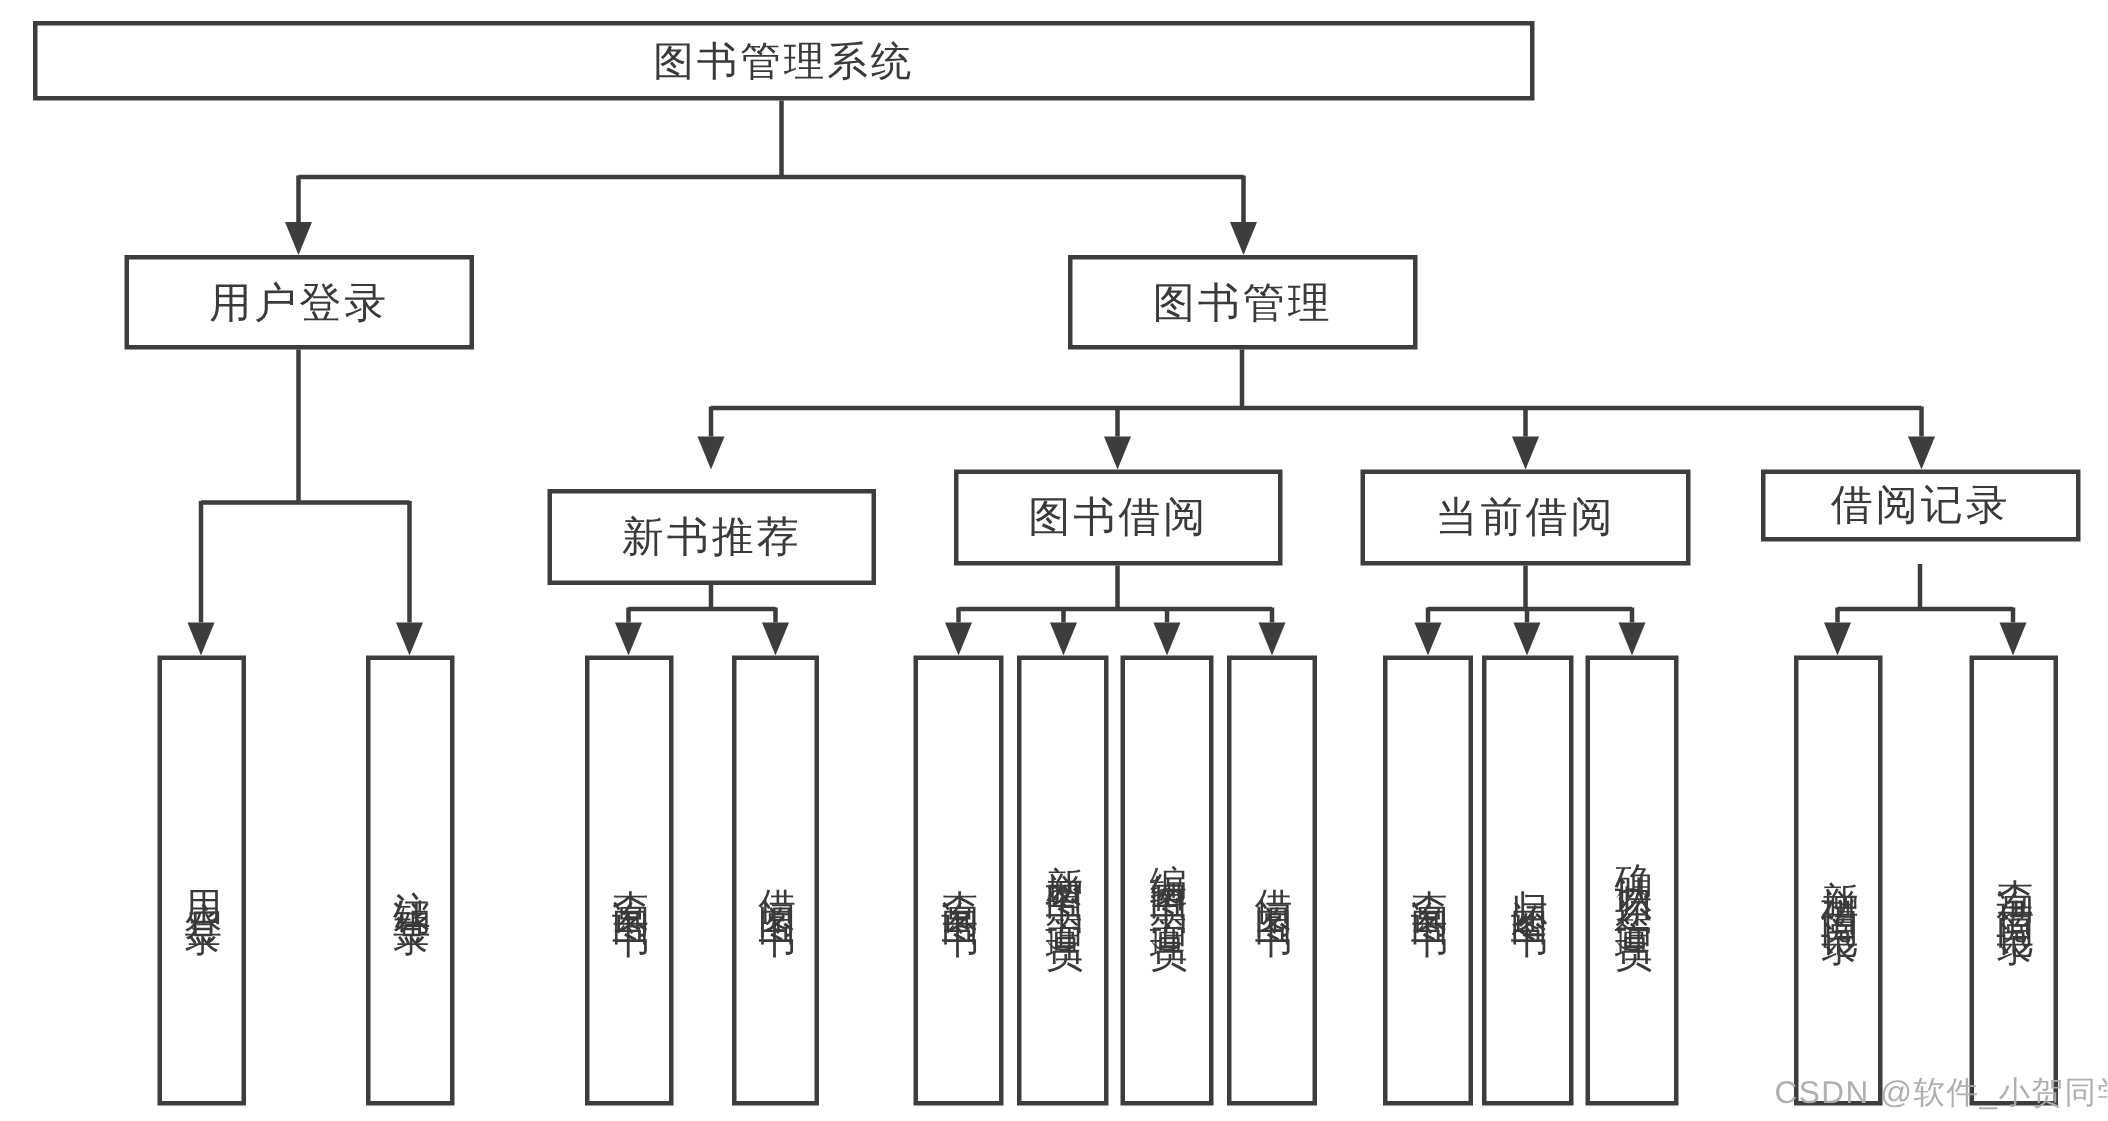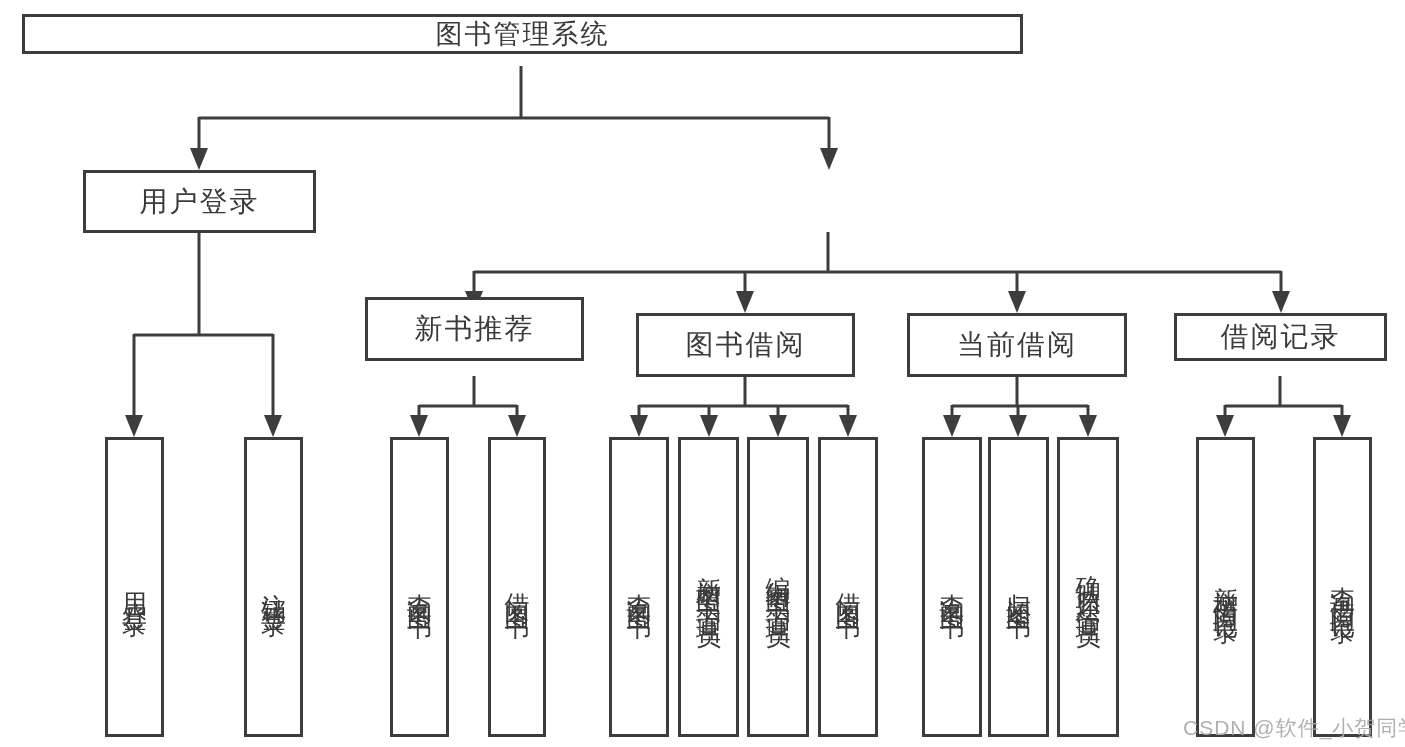--- a/index.html
+++ b/index.html
@@ -32,26 +32,26 @@
   .v-node span {
     display: block;
     writing-mode: vertical-rl;
     text-orientation: mixed;
     font-size: 25px;
     line-height: 1;
     letter-spacing: 7px;
     white-space: nowrap;
   }
   
-  #n-root          { left: 22px;   top: 14px;  width: 1001px; height: 40px; }
+  #n-root          { left: 22px;   top: 14px;  width: 1001px; height: 53px; }
   
   #n-user-login    { left: 83px;   top: 170px; width: 233px; height: 63px; }
   #n-book-mgmt     { left: 712px;  top: 170px; width: 233px; height: 63px; }
   
-  #n-newbook       { left: 365px;  top: 297px; width: 219px; height: 64px; }
+  #n-newbook       { left: 365px;  top: 326px; width: 219px; height: 64px; }
   #n-bookborrow    { left: 636px;  top: 313px; width: 219px; height: 64px; }
   #n-currentborrow { left: 907px;  top: 313px; width: 220px; height: 64px; }
   #n-records       { left: 1174px; top: 313px; width: 213px; height: 48px; }
   
   .leaf            { top: 437px; height: 300px; }
   #l-userlogin     { left: 105px;  width: 59px; }
   #l-logout        { left: 244px;  width: 59px; }
   #l-query-new     { left: 390px;  width: 59px; }
   #l-borrow-new    { left: 488px;  width: 58px; }
   #l-query-bb      { left: 609px;  width: 60px; }
@@ -148,20 +148,21 @@
       <polygon points="1079,415 1097,415 1088,437"></polygon>
 
       <polygon points="1216,415 1234,415 1225,437"></polygon>
       <polygon points="1333,415 1351,415 1342,437"></polygon>
     </g>
   </svg>
 
   <div class="node h-node root" id="n-root">图书管理系统</div>
 
   <div class="node h-node" id="n-user-login">用户登录</div>
+  <div class="node h-node" id="n-book-mgmt">图书管理</div>
 
   <div class="node h-node" id="n-newbook">新书推荐</div>
   <div class="node h-node" id="n-bookborrow">图书借阅</div>
   <div class="node h-node" id="n-currentborrow">当前借阅</div>
   <div class="node h-node" id="n-records">借阅记录</div>
 
   <div class="node v-node leaf" id="l-userlogin">
     <span>用户登录</span>
   </div>
   <div class="node v-node leaf" id="l-logout">

